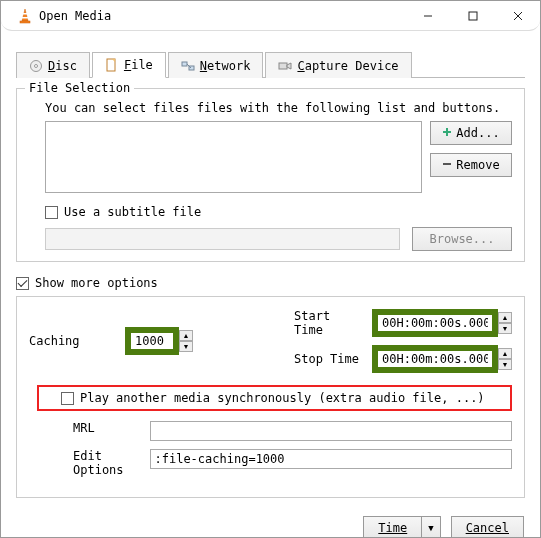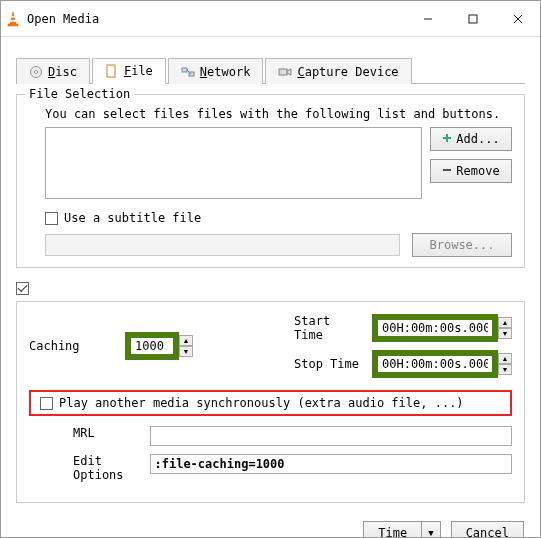--- a/index.html
+++ b/index.html
@@ -10,25 +10,26 @@
   background: #fff;
   color: #000;
   width: 541px;
   height: 538px;
   border: 1px solid #999;
   position: relative;
 }
 
 
 .titlebar {
-  height: 36px;
+  height: 30px;
   display: flex;
   align-items: center;
   border-bottom: 1px solid #ddd;
-  padding-left: 4px;
+  padding-left: 16px;
+  border-radius: 11px;
 }
 .titlebar .vlc-icon {
   width: 16px; height: 16px; margin-right: 6px;
 }
 .titlebar .title { flex: 0 0 auto; }
 .titlebar .spacer { flex: 1; }
 .winbtn {
   width: 45px; height: 30px;
   display: flex; align-items: center; justify-content: center;
   cursor: pointer;
@@ -142,30 +143,30 @@
 .spinner .spins button {
   width: 14px; height: 11px; border: 1px solid #aaa;
   background: #eee; font-size: 7px; line-height: 6px; padding: 0; cursor: pointer;
 }
 .time-row { display: flex; align-items: center; justify-content: flex-end; gap: 8px; margin-bottom: 8px;}
 .time-row .time-label { width: 70px; text-align: left; }
 .time-spinner input { width: 126px; text-align: right; }
 
 .highlight-sync {
   border: 2px solid #e22;
-  padding: 4px 9px;
+  padding: 4px 22px;
   display: flex; align-items: center;
-  margin: 4px 0 10px 0;
+  margin: 4px 0 10px 8px;
 }
 
 .text-input {
   height: 20px; border: 1px solid #aaa; font: inherit; padding: 0 4px;
   background: #fff;
 }
-.mrl-row input, .edit-row input { width: 440px; font-weight: bold; }
+.mrl-row input, .edit-row input { width: 440px; }
 .mrl-row, .edit-row { display: flex; gap: 6px; margin-bottom: 8px; margin-left: 44px; }
 .mrl-row .label, .edit-row .label { width: 86px; }
 
 
 .bottom { display: flex; justify-content: flex-end; gap: 10px; padding: 8px 16px; }
 .play-btn {
   display: flex; align-items: stretch;
 }
 .play-btn .main, .play-btn .arrow, .cancel-btn {
   border: 1px solid #999; background: linear-gradient(#f6f6f6,#e8e8e8);
@@ -272,20 +273,21 @@
     <div class="sub-browse">
       <div class="sub-path"></div>
       <div class="btn disabled" style="width:100px">
         <span>Browse...</span>
       </div>
     </div>
   </div>
 
   <div class="more-check">
     <span class="checkbox checked"></span>
+    <span>Show more options</span>
   </div>
 
   <div class="opts">
     <div style="display:flex;">
       <div class="opts-row" style="flex:1;">
         <span class="label">Caching</span>
         <span class="spinner">
           <input class="text-input" value="1000 ms" style="">
           <span class="spins">
               <button>▲</button>

